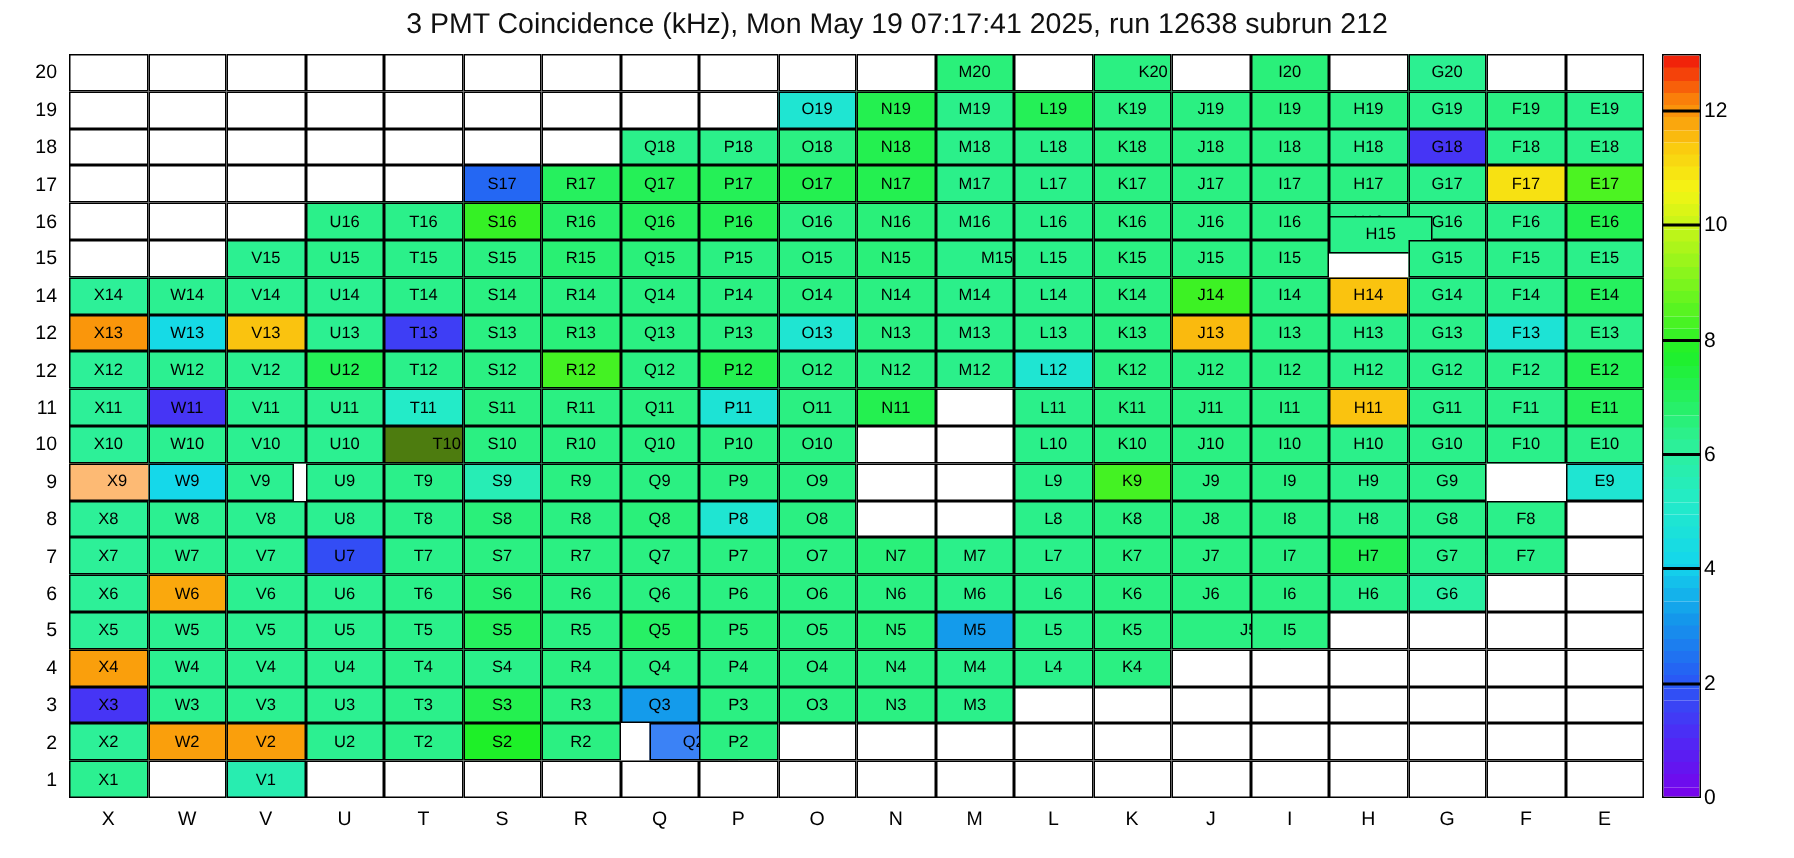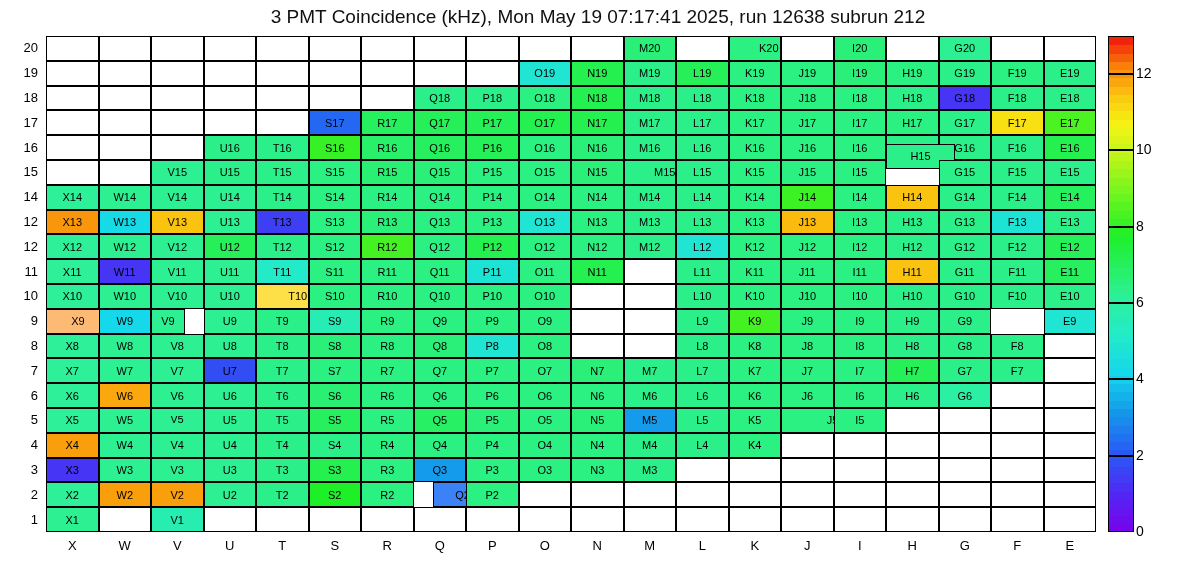--- a/index.html
+++ b/index.html
@@ -248,39 +248,39 @@
       <div class="cell" style="left: 735px; top: 223.2px; width: 52.5px; height: 24.8px; background: rgb(43, 240, 130);">J11</div>
       <div class="cell" style="left: 787.5px; top: 223.2px; width: 52.5px; height: 24.8px; background: rgb(43, 240, 130);">I11</div>
       <div class="cell" style="left: 840px; top: 223.2px; width: 52.5px; height: 24.8px; background: rgb(250, 195, 15);">H11</div>
       <div class="cell" style="left: 892.5px; top: 223.2px; width: 52.5px; height: 24.8px; background: rgb(43, 240, 138);">G11</div>
       <div class="cell" style="left: 945px; top: 223.2px; width: 52.5px; height: 24.8px; background: rgb(43, 240, 138);">F11</div>
       <div class="cell" style="left: 997.5px; top: 223.2px; width: 52.5px; height: 24.8px; background: rgb(38, 240, 94);">E11</div>
       <div class="cell" style="left: 0px; top: 248px; width: 52.5px; height: 24.8px; background: rgb(45, 240, 152);">X10</div>
       <div class="cell" style="left: 52.5px; top: 248px; width: 52.5px; height: 24.8px; background: rgb(44, 240, 145);">W10</div>
       <div class="cell" style="left: 105px; top: 248px; width: 52.5px; height: 24.8px; background: rgb(44, 240, 145);">V10</div>
       <div class="cell" style="left: 157.5px; top: 248px; width: 52.5px; height: 24.8px; background: rgb(44, 240, 145);">U10</div>
-      <div class="cell" style="left: 210px; top: 248px; width: 52.5px; height: 24.8px; background: #fde047; padding-left: 31px;">T10</div>
+      <div class="cell" style="left: 210px; top: 248px; width: 52.5px; height: 24.8px; background: #4d7c0f; padding-left: 31px;">T10</div>
       <div class="cell" style="left: 262.5px; top: 248px; width: 52.5px; height: 24.8px; background: rgb(43, 240, 130);">S10</div>
       <div class="cell" style="left: 315px; top: 248px; width: 52.5px; height: 24.8px; background: rgb(43, 240, 130);">R10</div>
       <div class="cell" style="left: 367.5px; top: 248px; width: 52.5px; height: 24.8px; background: rgb(43, 240, 130);">Q10</div>
       <div class="cell" style="left: 420px; top: 248px; width: 52.5px; height: 24.8px; background: rgb(43, 240, 130);">P10</div>
       <div class="cell" style="left: 472.5px; top: 248px; width: 52.5px; height: 24.8px; background: rgb(43, 240, 130);">O10</div>
       <div class="cell" style="left: 525px; top: 248px; width: 52.5px; height: 24.8px; background: rgb(255, 255, 255);"></div>
       <div class="cell" style="left: 577.5px; top: 248px; width: 52.5px; height: 24.8px; background: rgb(255, 255, 255);"></div>
       <div class="cell" style="left: 630px; top: 248px; width: 52.5px; height: 24.8px; background: rgb(43, 240, 138);">L10</div>
       <div class="cell" style="left: 682.5px; top: 248px; width: 52.5px; height: 24.8px; background: rgb(43, 240, 130);">K10</div>
       <div class="cell" style="left: 735px; top: 248px; width: 52.5px; height: 24.8px; background: rgb(43, 240, 130);">J10</div>
       <div class="cell" style="left: 787.5px; top: 248px; width: 52.5px; height: 24.8px; background: rgb(43, 240, 130);">I10</div>
       <div class="cell" style="left: 840px; top: 248px; width: 52.5px; height: 24.8px; background: rgb(43, 240, 138);">H10</div>
       <div class="cell" style="left: 892.5px; top: 248px; width: 52.5px; height: 24.8px; background: rgb(43, 240, 138);">G10</div>
       <div class="cell" style="left: 945px; top: 248px; width: 52.5px; height: 24.8px; background: rgb(43, 240, 138);">F10</div>
       <div class="cell" style="left: 997.5px; top: 248px; width: 52.5px; height: 24.8px; background: rgb(43, 240, 138);">E10</div>
       <div class="cell" style="left: 0px; top: 272.8px; width: 64px; height: 24.8px; background: #fdba74;">X9</div>
       <div class="cell" style="left: 52.5px; top: 272.8px; width: 52.5px; height: 24.8px; background: rgb(21, 216, 234);">W9</div>
-      <div class="cell" style="left: 105px; top: 272.8px; width: 34px; height: 24.8px; background: rgb(44, 240, 145);">V9</div>
+      <div class="cell" style="left: 105px; top: 272.8px; width: 45px; height: 24.8px; background: rgb(44, 240, 145);">V9</div>
       <div class="cell" style="left: 157.5px; top: 272.8px; width: 52.5px; height: 24.8px; background: rgb(44, 240, 145);">U9</div>
       <div class="cell" style="left: 210px; top: 272.8px; width: 52.5px; height: 24.8px; background: rgb(43, 240, 138);">T9</div>
       <div class="cell" style="left: 262.5px; top: 272.8px; width: 52.5px; height: 24.8px; background: rgb(39, 237, 181);">S9</div>
       <div class="cell" style="left: 315px; top: 272.8px; width: 52.5px; height: 24.8px; background: rgb(43, 240, 130);">R9</div>
       <div class="cell" style="left: 367.5px; top: 272.8px; width: 52.5px; height: 24.8px; background: rgb(43, 240, 130);">Q9</div>
       <div class="cell" style="left: 420px; top: 272.8px; width: 52.5px; height: 24.8px; background: rgb(43, 240, 130);">P9</div>
       <div class="cell" style="left: 472.5px; top: 272.8px; width: 52.5px; height: 24.8px; background: rgb(43, 240, 130);">O9</div>
       <div class="cell" style="left: 525px; top: 272.8px; width: 52.5px; height: 24.8px; background: rgb(255, 255, 255);"></div>
       <div class="cell" style="left: 577.5px; top: 272.8px; width: 52.5px; height: 24.8px; background: rgb(255, 255, 255);"></div>
       <div class="cell" style="left: 630px; top: 272.8px; width: 52.5px; height: 24.8px; background: rgb(43, 240, 138);">L9</div>
@@ -346,21 +346,21 @@
       <div class="cell" style="left: 630px; top: 347.2px; width: 52.5px; height: 24.8px; background: rgb(43, 240, 138);">L6</div>
       <div class="cell" style="left: 682.5px; top: 347.2px; width: 52.5px; height: 24.8px; background: rgb(43, 240, 130);">K6</div>
       <div class="cell" style="left: 735px; top: 347.2px; width: 52.5px; height: 24.8px; background: rgb(43, 240, 130);">J6</div>
       <div class="cell" style="left: 787.5px; top: 347.2px; width: 52.5px; height: 24.8px; background: rgb(43, 240, 130);">I6</div>
       <div class="cell" style="left: 840px; top: 347.2px; width: 52.5px; height: 24.8px; background: rgb(43, 240, 138);">H6</div>
       <div class="cell" style="left: 892.5px; top: 347.2px; width: 52.5px; height: 24.8px; background: rgb(43, 239, 162);">G6</div>
       <div class="cell" style="left: 945px; top: 347.2px; width: 52.5px; height: 24.8px; background: rgb(255, 255, 255);"></div>
       <div class="cell" style="left: 997.5px; top: 347.2px; width: 52.5px; height: 24.8px; background: rgb(255, 255, 255);"></div>
       <div class="cell" style="left: 0px; top: 372px; width: 52.5px; height: 24.8px; background: rgb(45, 240, 152);">X5</div>
       <div class="cell" style="left: 52.5px; top: 372px; width: 52.5px; height: 24.8px; background: rgb(44, 240, 145);">W5</div>
-      <div class="cell" style="left: 105px; top: 372px; width: 52.5px; height: 24.8px; background: rgb(44, 240, 145); font-family: Liberation Mono, monospace;">V5</div>
+      <div class="cell" style="left: 105px; top: 372px; width: 52.5px; height: 24.8px; background: rgb(44, 240, 145);">V5</div>
       <div class="cell" style="left: 157.5px; top: 372px; width: 52.5px; height: 24.8px; background: rgb(44, 240, 145);">U5</div>
       <div class="cell" style="left: 210px; top: 372px; width: 52.5px; height: 24.8px; background: rgb(43, 240, 138);">T5</div>
       <div class="cell" style="left: 262.5px; top: 372px; width: 52.5px; height: 24.8px; background: rgb(38, 240, 94);">S5</div>
       <div class="cell" style="left: 315px; top: 372px; width: 52.5px; height: 24.8px; background: rgb(43, 240, 130);">R5</div>
       <div class="cell" style="left: 367.5px; top: 372px; width: 52.5px; height: 24.8px; background: rgb(39, 240, 101);">Q5</div>
       <div class="cell" style="left: 420px; top: 372px; width: 52.5px; height: 24.8px; background: rgb(42, 240, 122);">P5</div>
       <div class="cell" style="left: 472.5px; top: 372px; width: 52.5px; height: 24.8px; background: rgb(43, 240, 130);">O5</div>
       <div class="cell" style="left: 525px; top: 372px; width: 52.5px; height: 24.8px; background: rgb(42, 240, 122);">N5</div>
       <div class="cell" style="left: 577.5px; top: 372px; width: 52.5px; height: 24.8px; background: rgb(20, 155, 235);">M5</div>
       <div class="cell" style="left: 630px; top: 372px; width: 52.5px; height: 24.8px; background: rgb(43, 240, 138);">L5</div>

